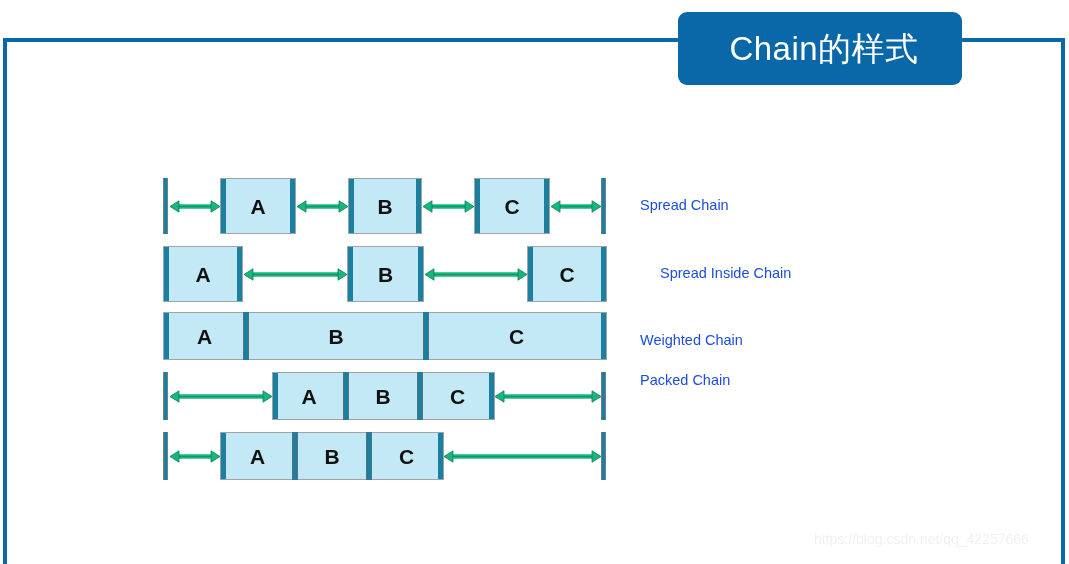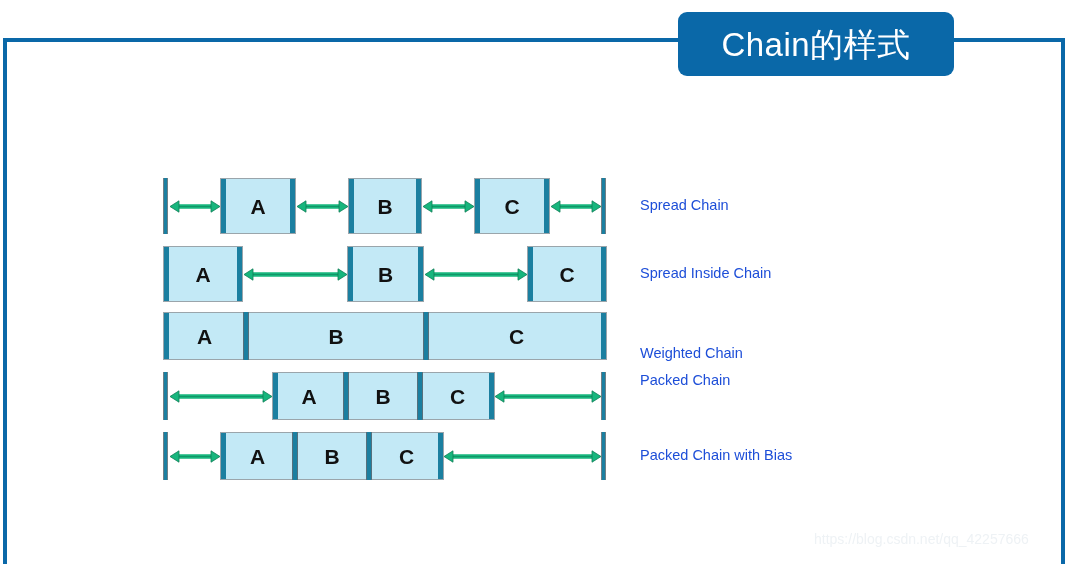--- a/index.html
+++ b/index.html
@@ -38,26 +38,27 @@
     position: absolute;
     left: 1061px; top: 38px;
     width: 4px; height: 526px;
     background: #0a68a8;
   }
 
   
   #title-badge {
     position: absolute;
     left: 678px; top: 12px;
-    width: 276px; height: 64px;
+    width: 276px; height: 73px;
     background: #0a68a8;
     border-radius: 9px;
     display: flex;
     align-items: center;
     justify-content: center;
+    padding-left: 8px;
   }
   #title-badge .title-text {
     color: #ffffff;
     font-size: 33px;
     font-family: "Liberation Sans", sans-serif;
     letter-spacing: 0.5px;
     line-height: 1;
     white-space: nowrap;
   }
 
@@ -241,37 +242,37 @@
         </svg>
       </div>
       <div class="arrow" style="left: 425px; top: 21.5px; width: 102px;">
         <svg width="102" height="13" viewBox="0 0 102 13">
           <line x1="9" y1="6.5" x2="93" y2="6.5" stroke="#17b67d" stroke-width="4.5"></line>
           <line x1="9" y1="6.5" x2="93" y2="6.5" stroke="#0f7d57" stroke-width="1" opacity="0.55"></line>
           <polygon points="0,6.5 9,0.8 9,12.2" fill="#17b67d" stroke="#0f7d57" stroke-width="0.8"></polygon>
           <polygon points="102,6.5 93,0.8 93,12.2" fill="#17b67d" stroke="#0f7d57" stroke-width="0.8"></polygon>
         </svg>
       </div>
-      <div class="row-label" style="top: 19px;">Spread Inside Chain</div>
+      <div class="row-label" style="top: 19px; margin-left: 20px;">Spread Inside Chain</div>
     </div>
     <div class="chain-row" style="left: 0px; top: 312px; height: 48px; position: absolute; width: 1069px;">
       <div class="vbox" style="left: 163px; top: 0px; width: 83px; height: 48px;">
         <span class="vedge left"></span>
         <span class="vlabel">A</span>
       </div>
       <div class="vbox" style="left: 246px; top: 0px; width: 180px; height: 48px;">
         <span class="vlabel">B</span>
       </div>
       <div class="vbox" style="left: 426px; top: 0px; width: 181px; height: 48px;">
         <span class="vedge right"></span>
         <span class="vlabel">C</span>
       </div>
       <div class="divider" style="left: 243px; top: 0px; height: 48px;"></div>
       <div class="divider" style="left: 423px; top: 0px; height: 48px;"></div>
-      <div class="row-label" style="top: 33px;">Weighted Chain</div>
+      <div class="row-label" style="top: 20px;">Weighted Chain</div>
     </div>
     <div class="chain-row" style="left: 0px; top: 372px; height: 48px; position: absolute; width: 1069px;">
       <div class="anchor" style="left: 163px; top: 0px; height: 48px;"></div>
       <div class="anchor" style="left: 601px; top: 0px; height: 48px;"></div>
       <div class="vbox" style="left: 272px; top: 0px; width: 74px; height: 48px;">
         <span class="vedge left"></span>
         <span class="vlabel">A</span>
       </div>
       <div class="vbox" style="left: 346px; top: 0px; width: 74px; height: 48px;">
         <span class="vlabel">B</span>
@@ -325,17 +326,16 @@
         </svg>
       </div>
       <div class="arrow" style="left: 444px; top: 17.5px; width: 157px;">
         <svg width="157" height="13" viewBox="0 0 157 13">
           <line x1="9" y1="6.5" x2="148" y2="6.5" stroke="#17b67d" stroke-width="4.5"></line>
           <line x1="9" y1="6.5" x2="148" y2="6.5" stroke="#0f7d57" stroke-width="1" opacity="0.55"></line>
           <polygon points="0,6.5 9,0.8 9,12.2" fill="#17b67d" stroke="#0f7d57" stroke-width="0.8"></polygon>
           <polygon points="157,6.5 148,0.8 148,12.2" fill="#17b67d" stroke="#0f7d57" stroke-width="0.8"></polygon>
         </svg>
       </div>
-      <div class="row-label" style="top: 15px;">Packed Chain with Bias</div>
     </div>
   </div>
 
 <div id="watermark">https://blog.csdn.net/qq_42257666</div>
 
 </body></html>

